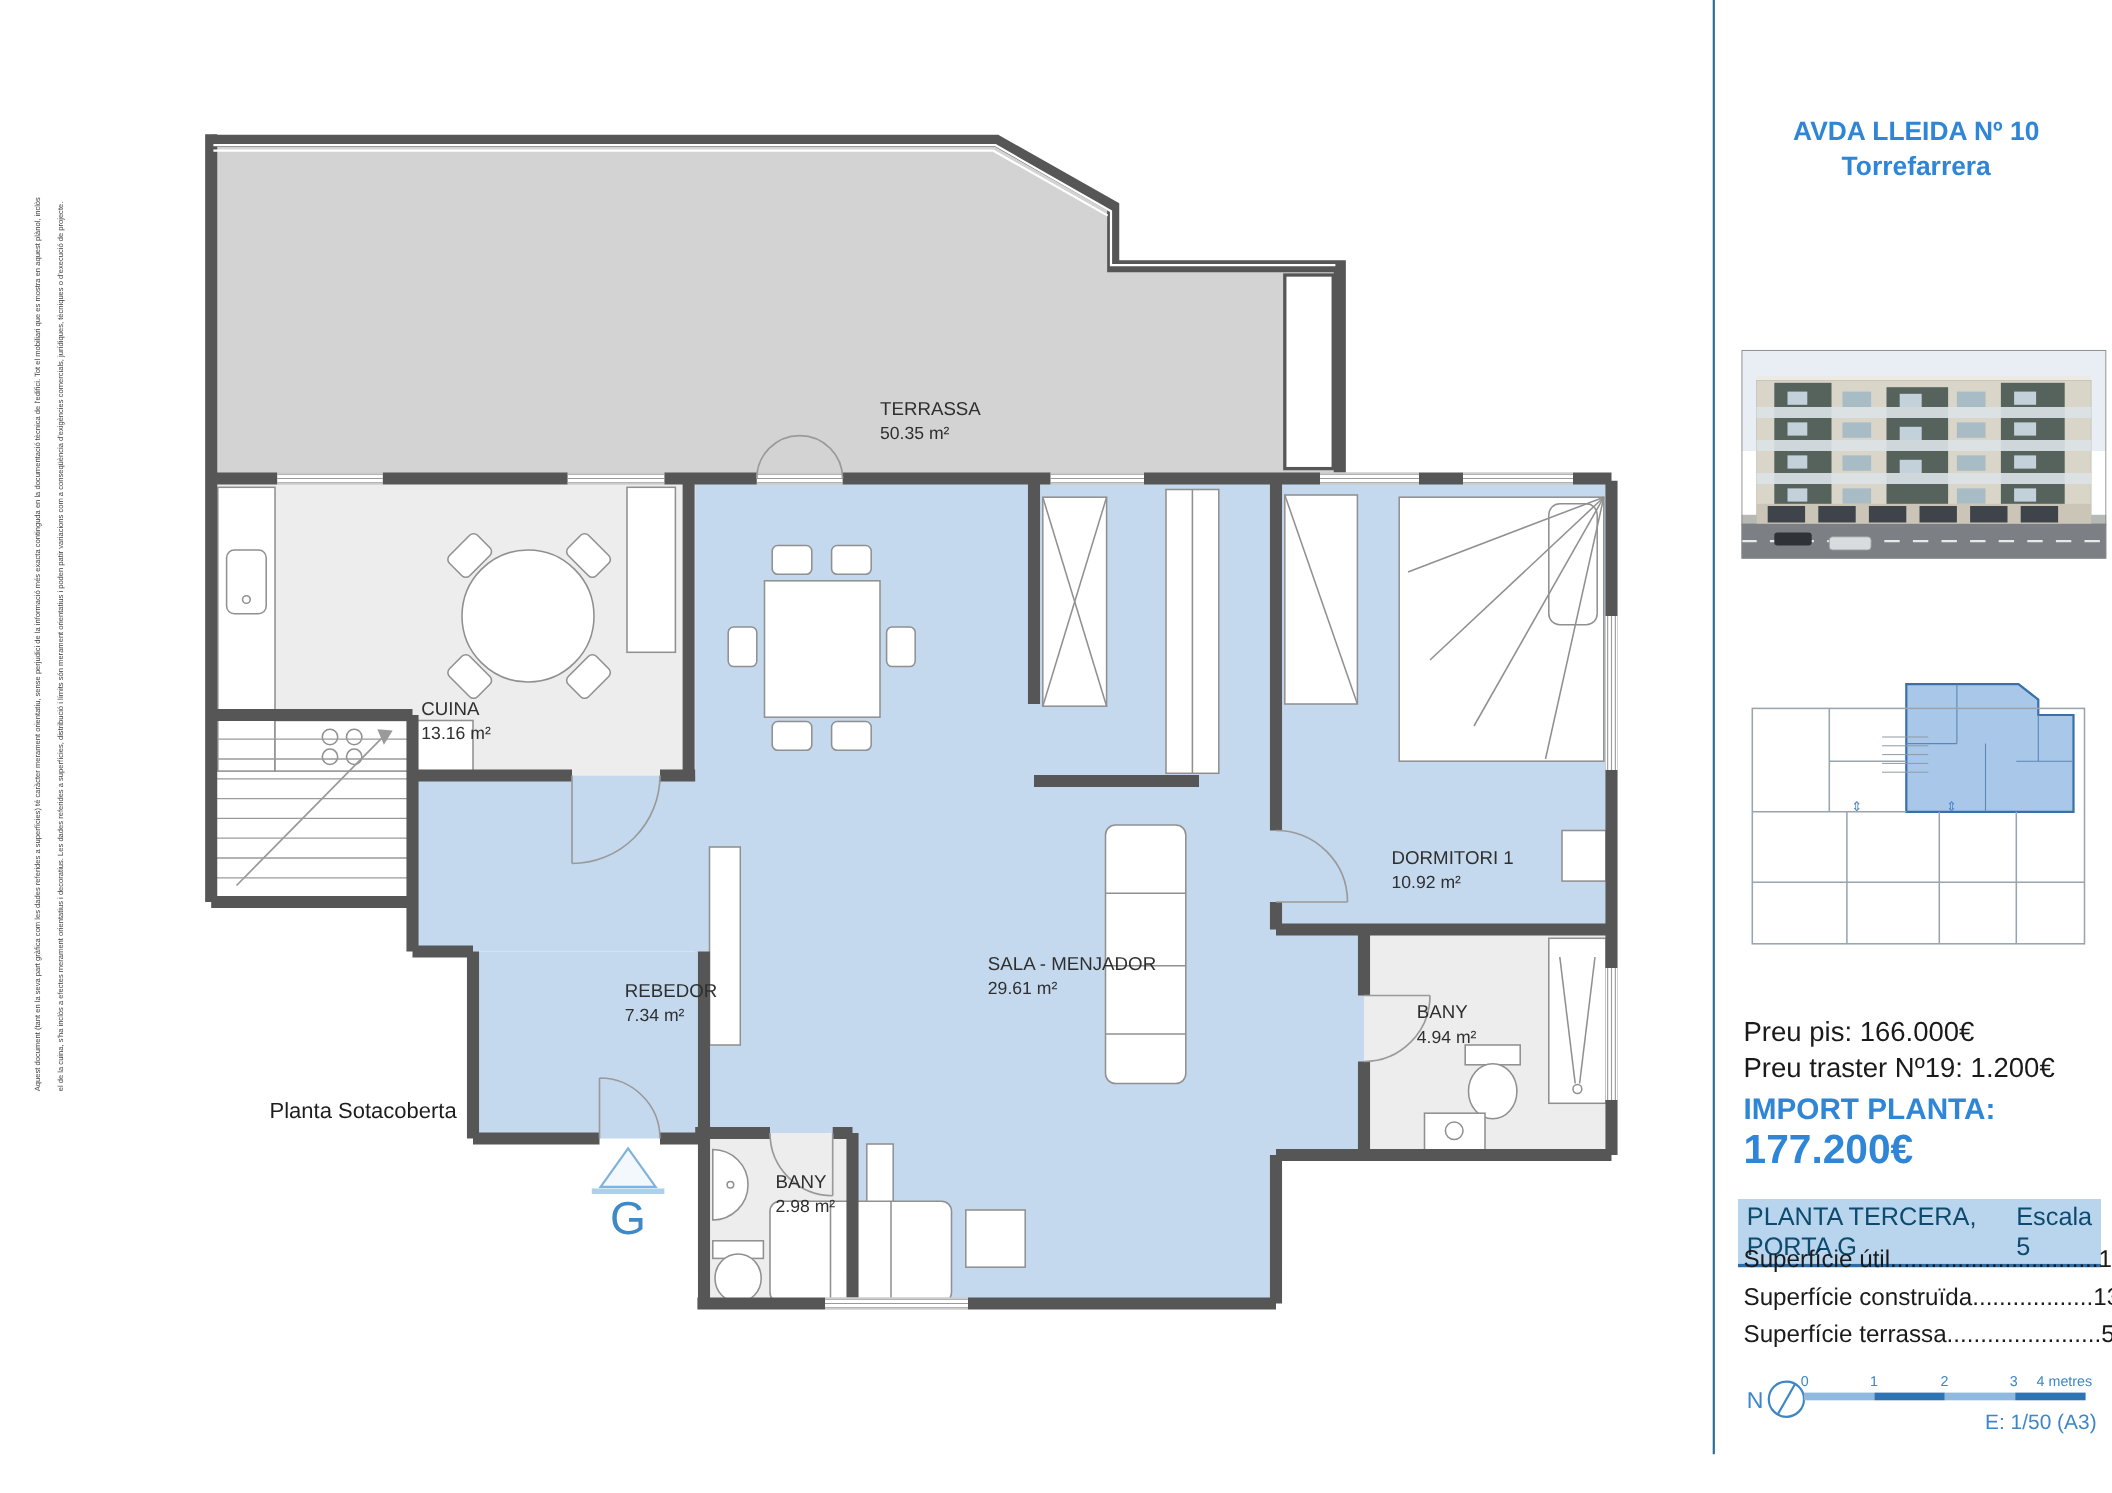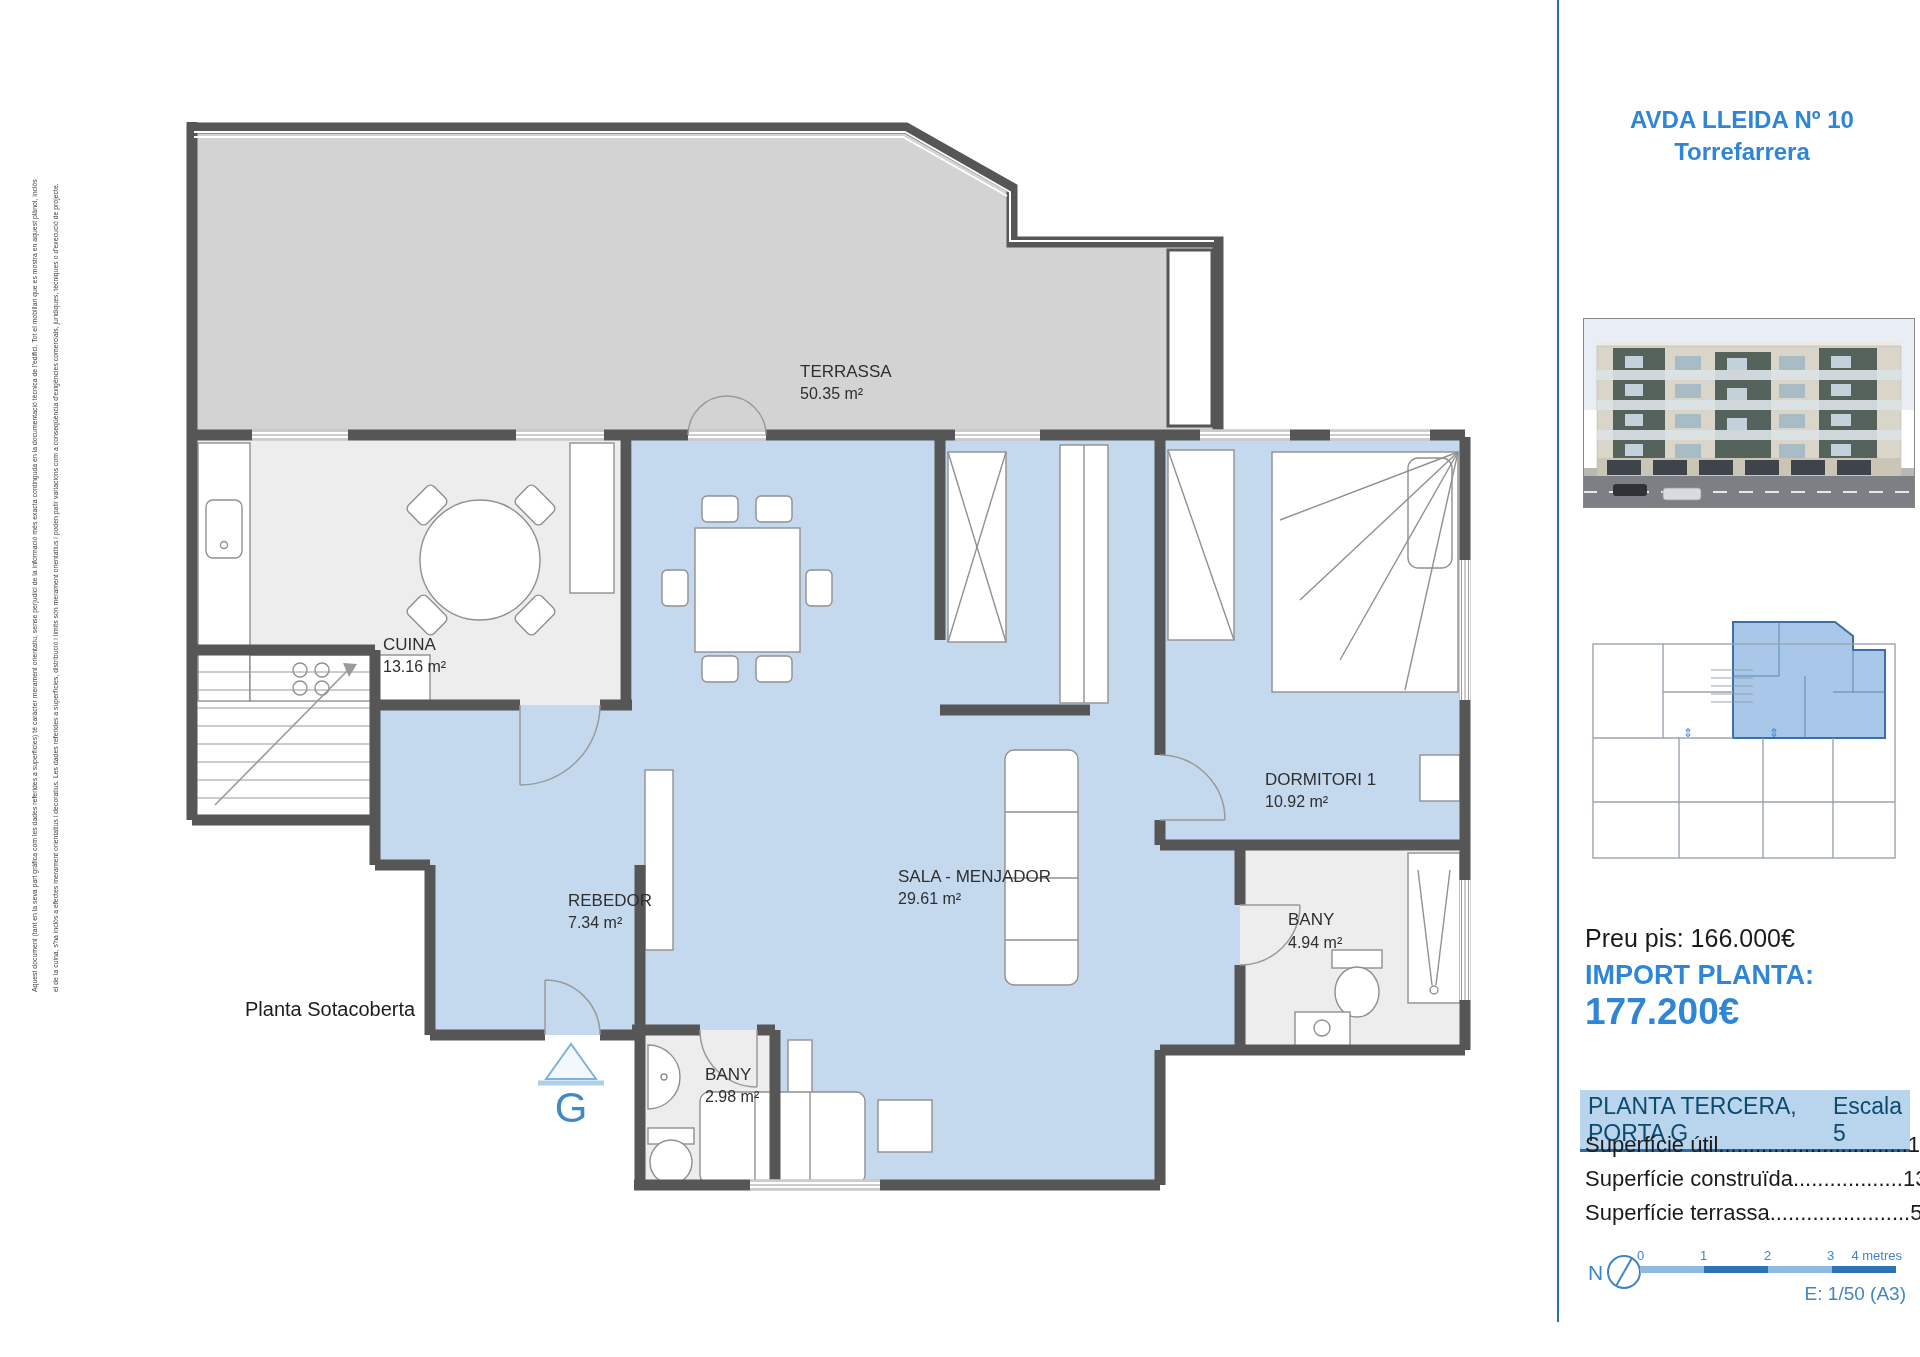--- a/index.html
+++ b/index.html
@@ -287,20 +287,23 @@
     <path d="M128,64 H170 M128,72 H170 M128,80 H170 M128,88 H170 M128,96 H170"></path>
   </g>
   <text x="100" y="131" font-size="12" fill="#4a86c8">⇕</text>
   <text x="186" y="131" font-size="12" fill="#4a86c8">⇕</text>
 </svg>
 
 <div class="prices">
   <div class="price-line">
     <span>Preu pis: </span><span class="val">166.000€</span>
   </div>
+  <div class="price-line">
+    <span>Preu traster Nº19: </span><span class="val">1.200€</span>
+  </div>
   <div class="total-line">
     <span>IMPORT PLANTA: </span><span class="total-val">177.200€</span>
   </div>
 </div>
 
 <div class="plan-table">
   <div class="plan-table-header">
     <span>PLANTA TERCERA, PORTA G</span>
     <span>Escala 5</span>
   </div>

